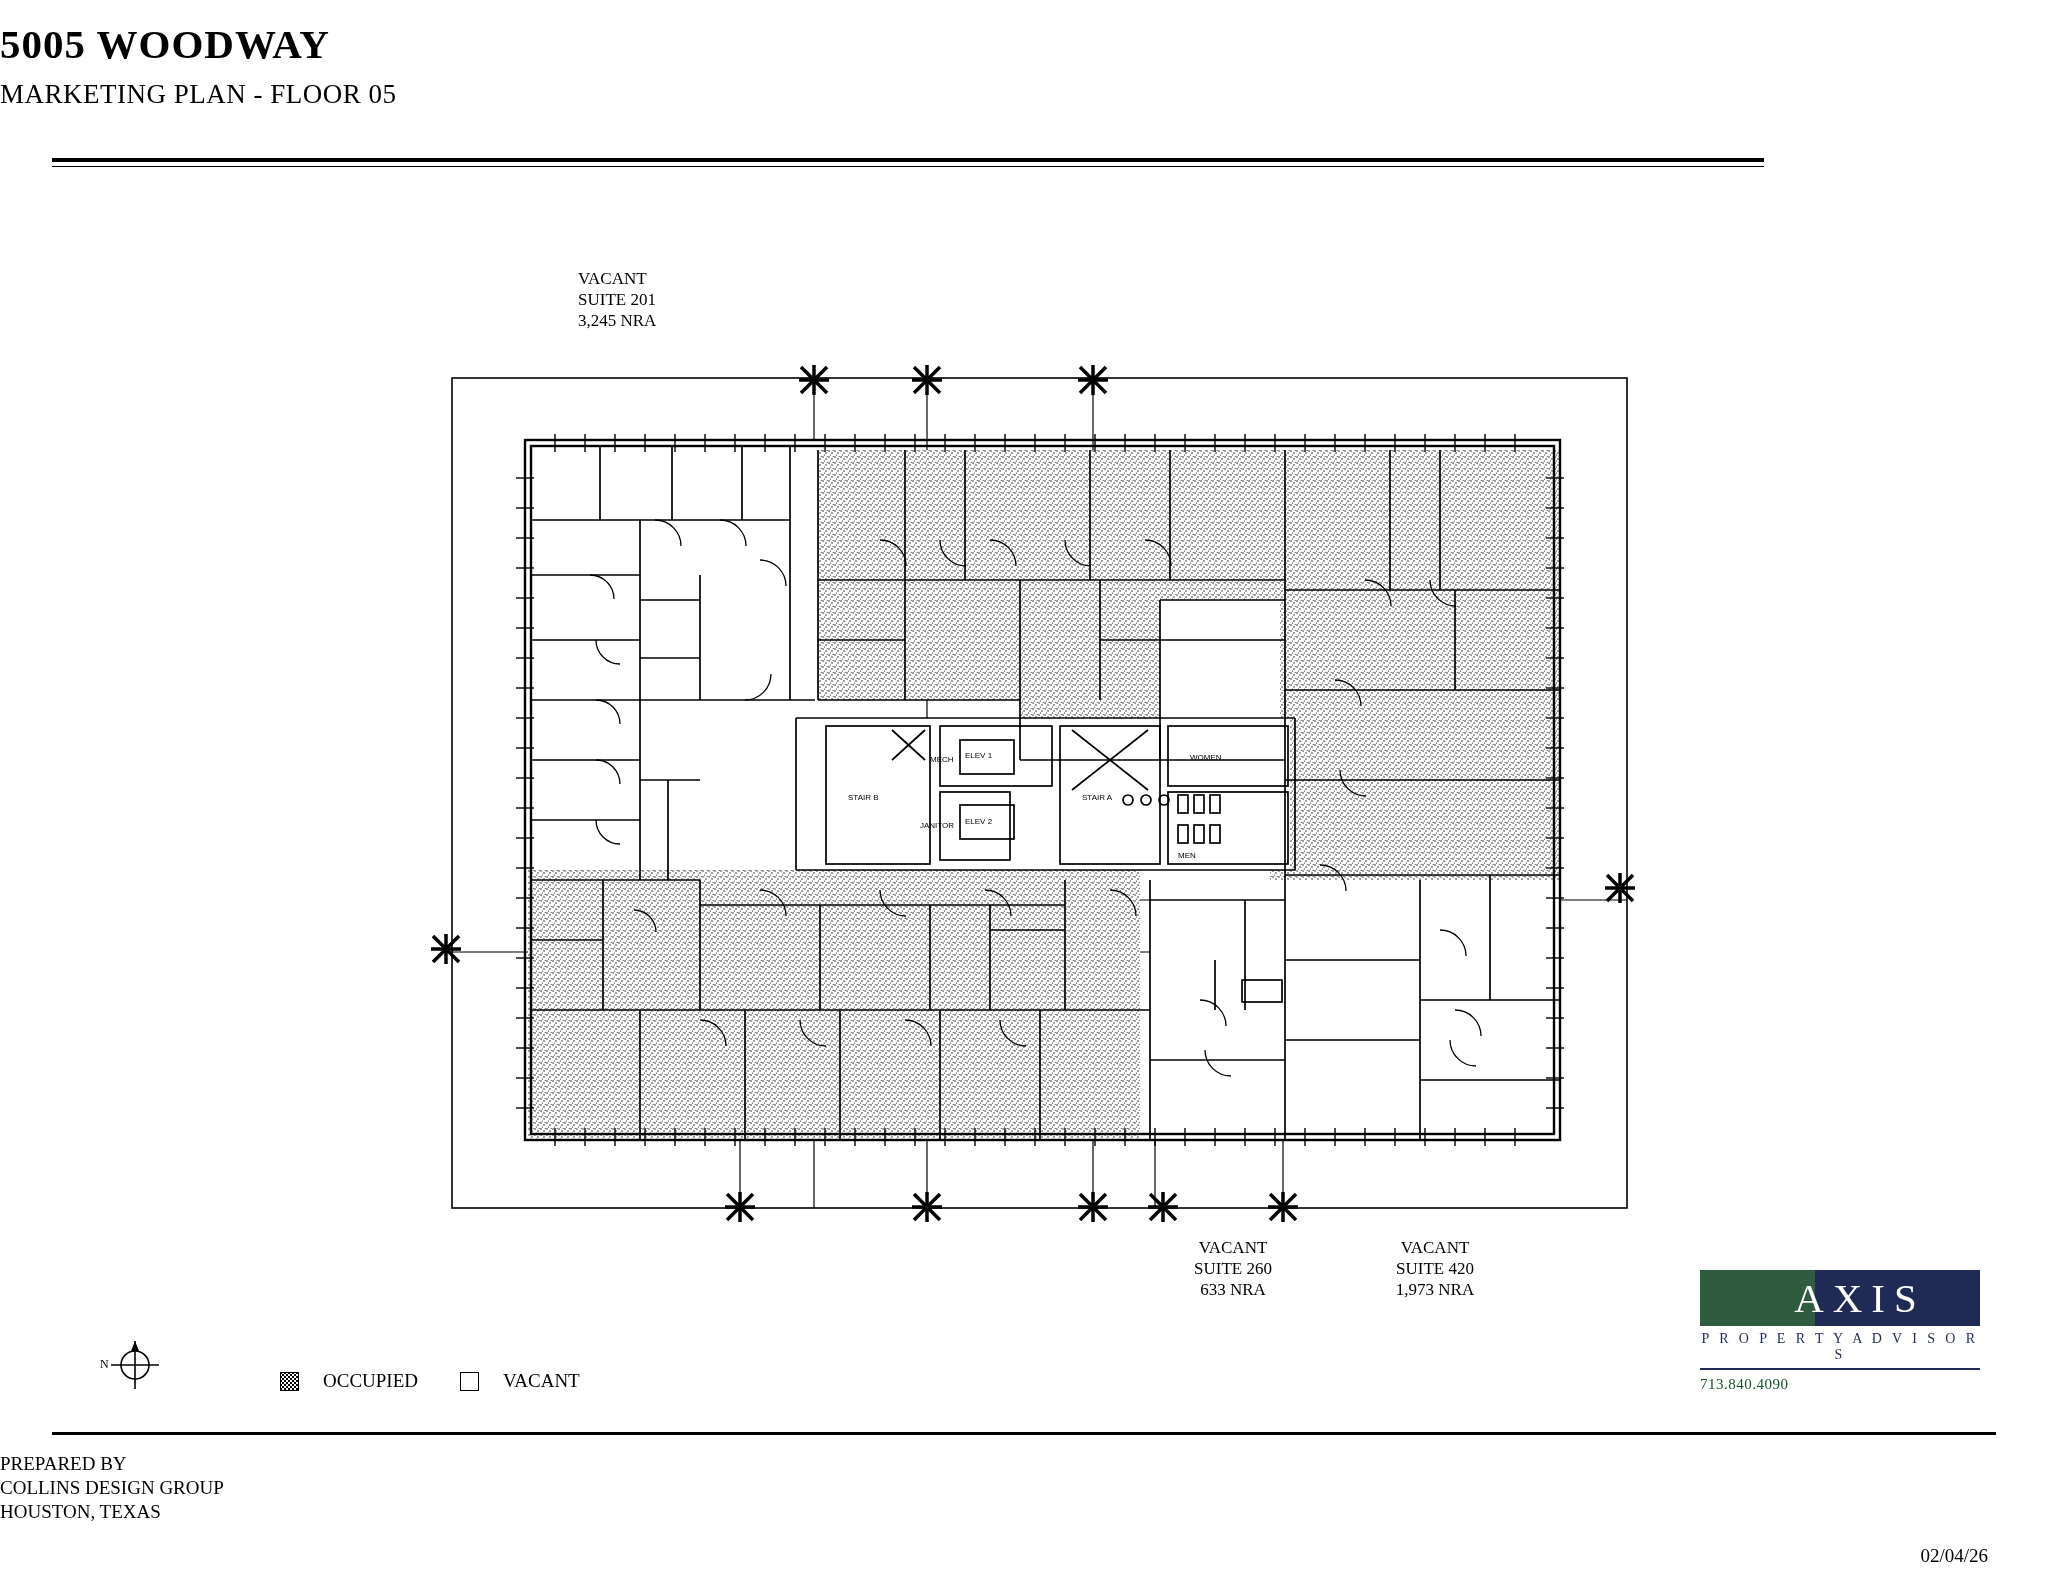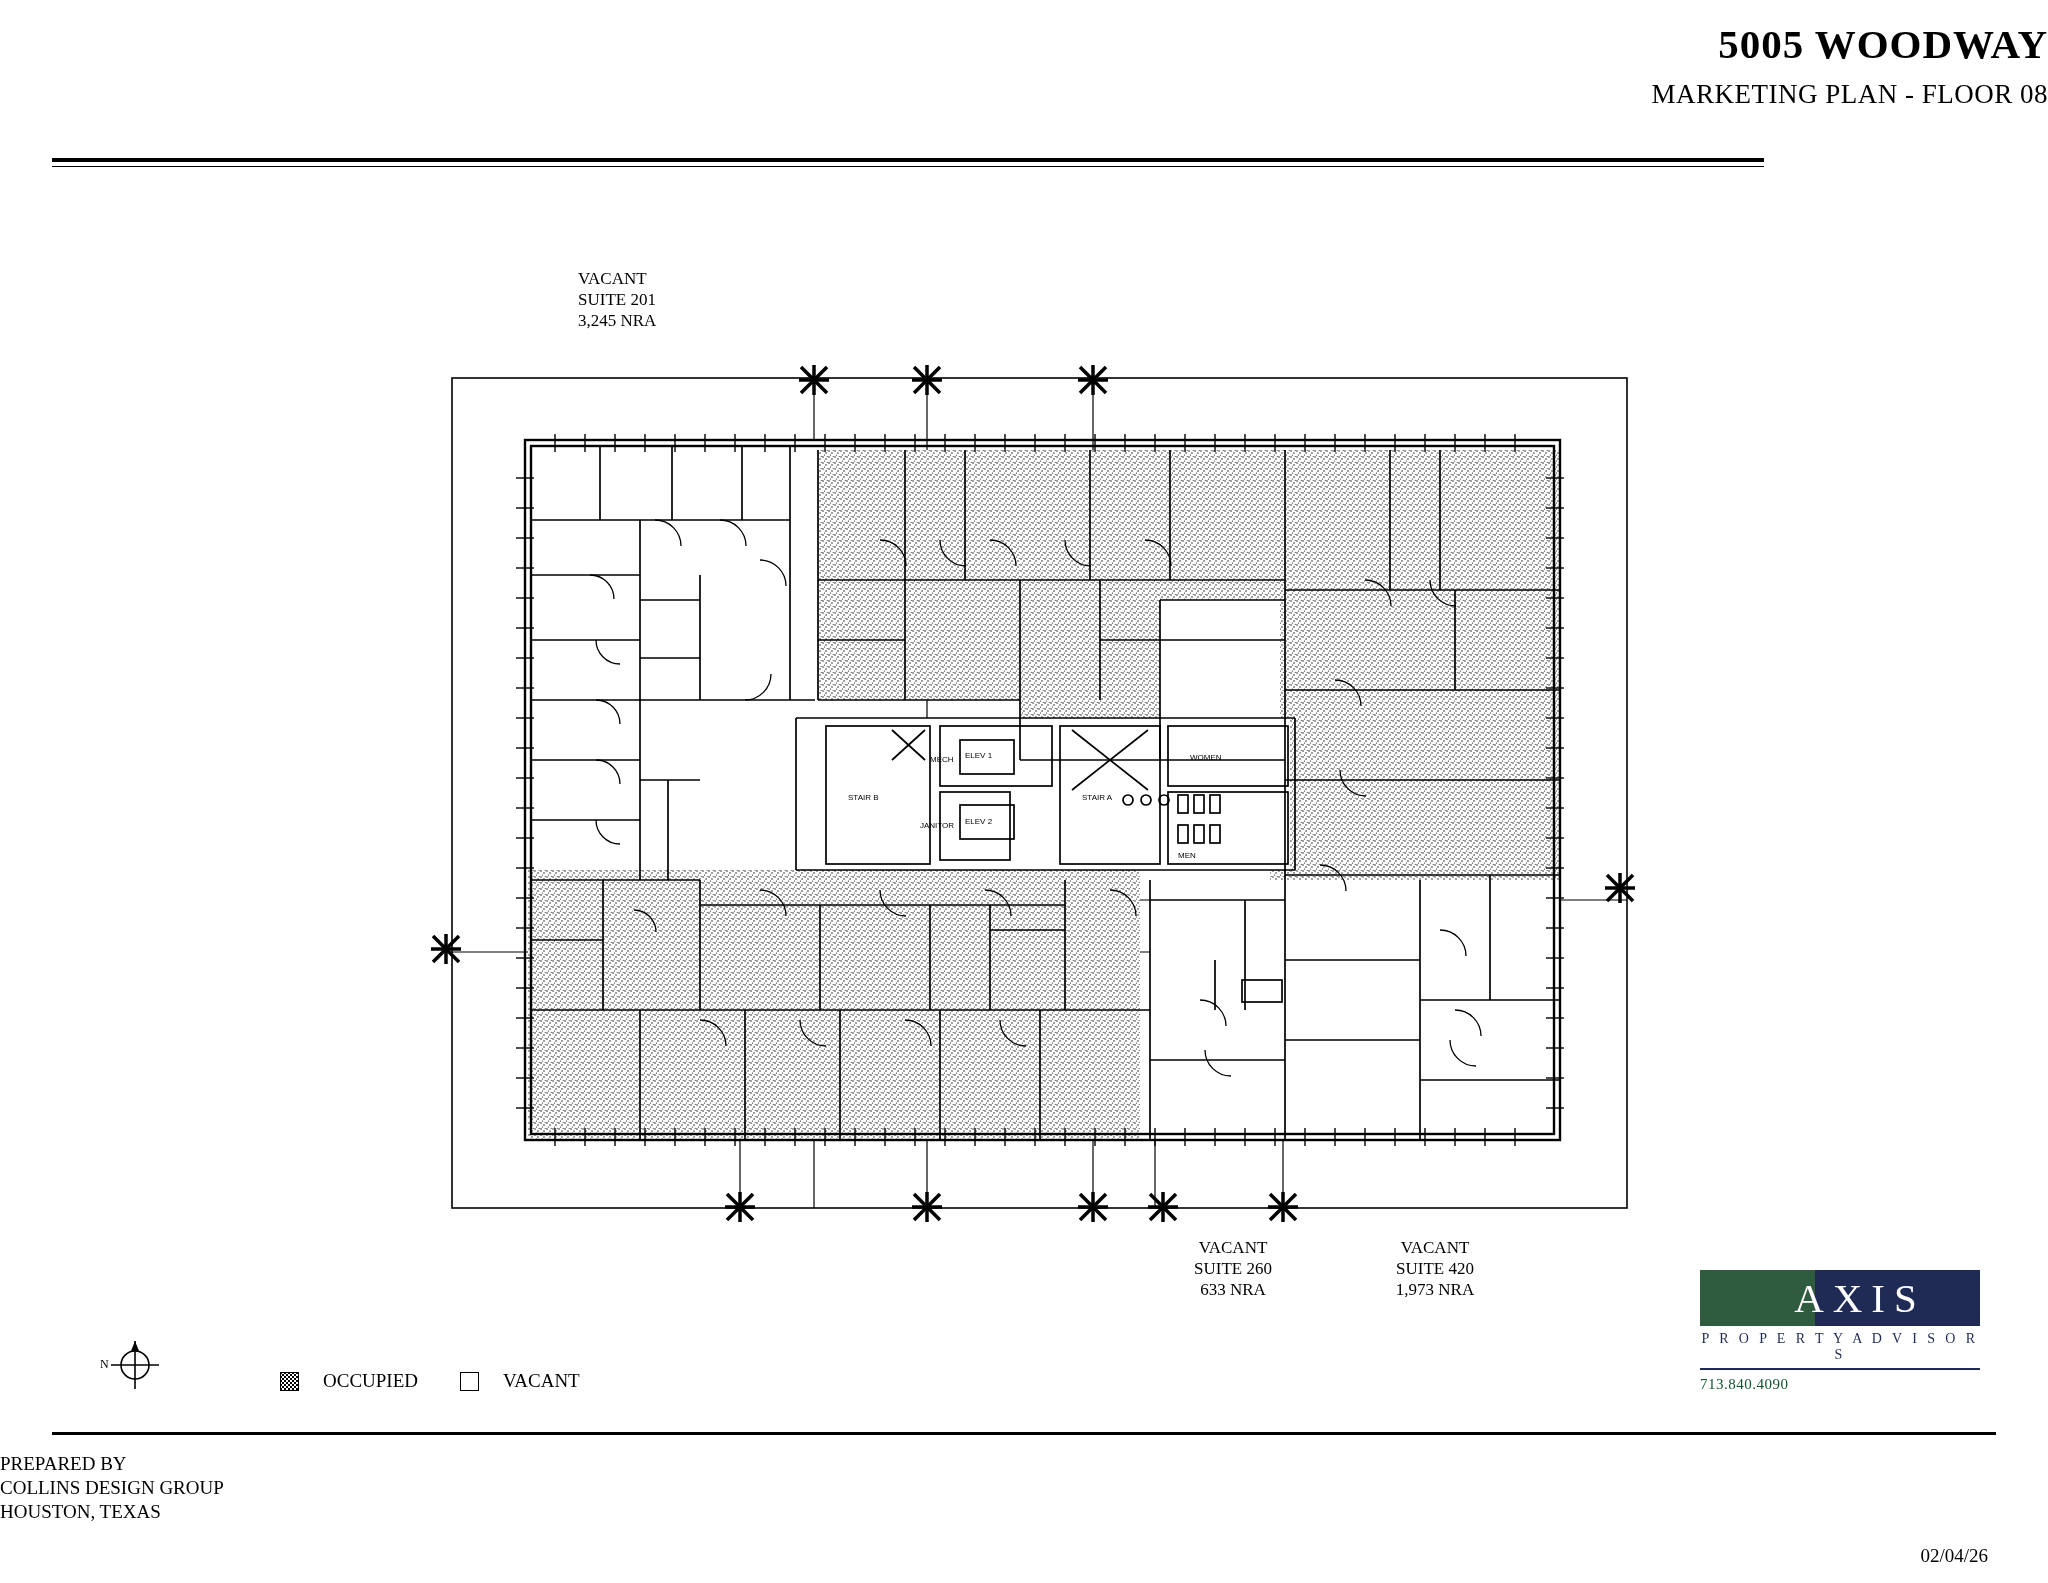--- a/index.html
+++ b/index.html
@@ -15,21 +15,21 @@
     color: #000000;
     overflow: hidden;
   }
 
   
   .title-block {
     position: absolute;
     top: 20px;
     left: 0;
     width: 2048px;
-    text-align: right;
+    text-align: left;
   }
   .main-title {
     font-family: "Liberation Serif", serif;
     font-weight: bold;
     font-size: 41px;
     letter-spacing: 1px;
   }
   .sub-title {
     font-family: "Liberation Serif", serif;
     font-size: 27px;
@@ -193,21 +193,21 @@
     top: 1545px;
     font-family: "Liberation Serif", serif;
     font-size: 19px;
   }
 </style>
 </head>
 <body>
 
 <div class="title-block">
   <div class="main-title">5005 WOODWAY</div>
-  <div class="sub-title">MARKETING PLAN - FLOOR 08</div>
+  <div class="sub-title">MARKETING PLAN - FLOOR 05</div>
 </div>
 
 <div class="rule-top"></div>
 
 <div class="plan-wrap">
 <svg class="plan-svg" width="2048" height="1583" viewBox="0 0 2048 1583" xmlns="http://www.w3.org/2000/svg">
   <defs>
     <pattern id="stipple" width="6" height="6" patternUnits="userSpaceOnUse">
       <rect width="6" height="6" fill="#ffffff"></rect>
       <circle cx="1" cy="1" r="0.75" fill="#111"></circle>

